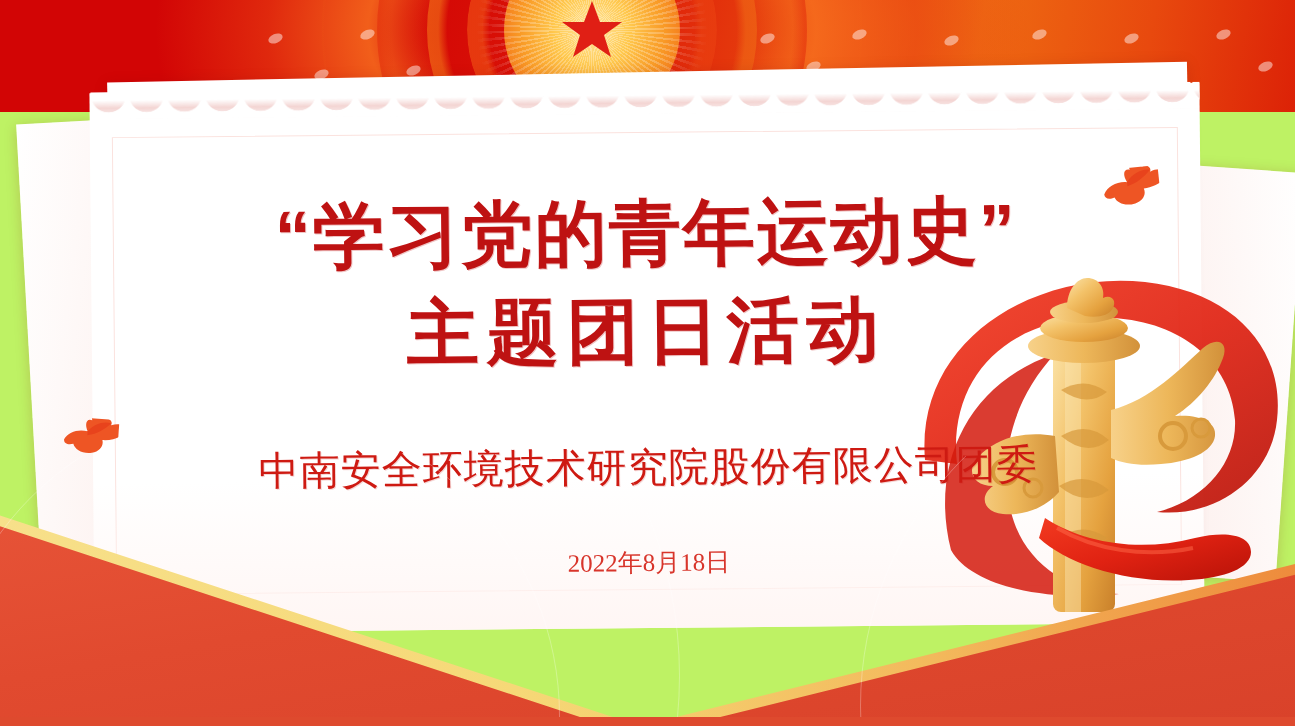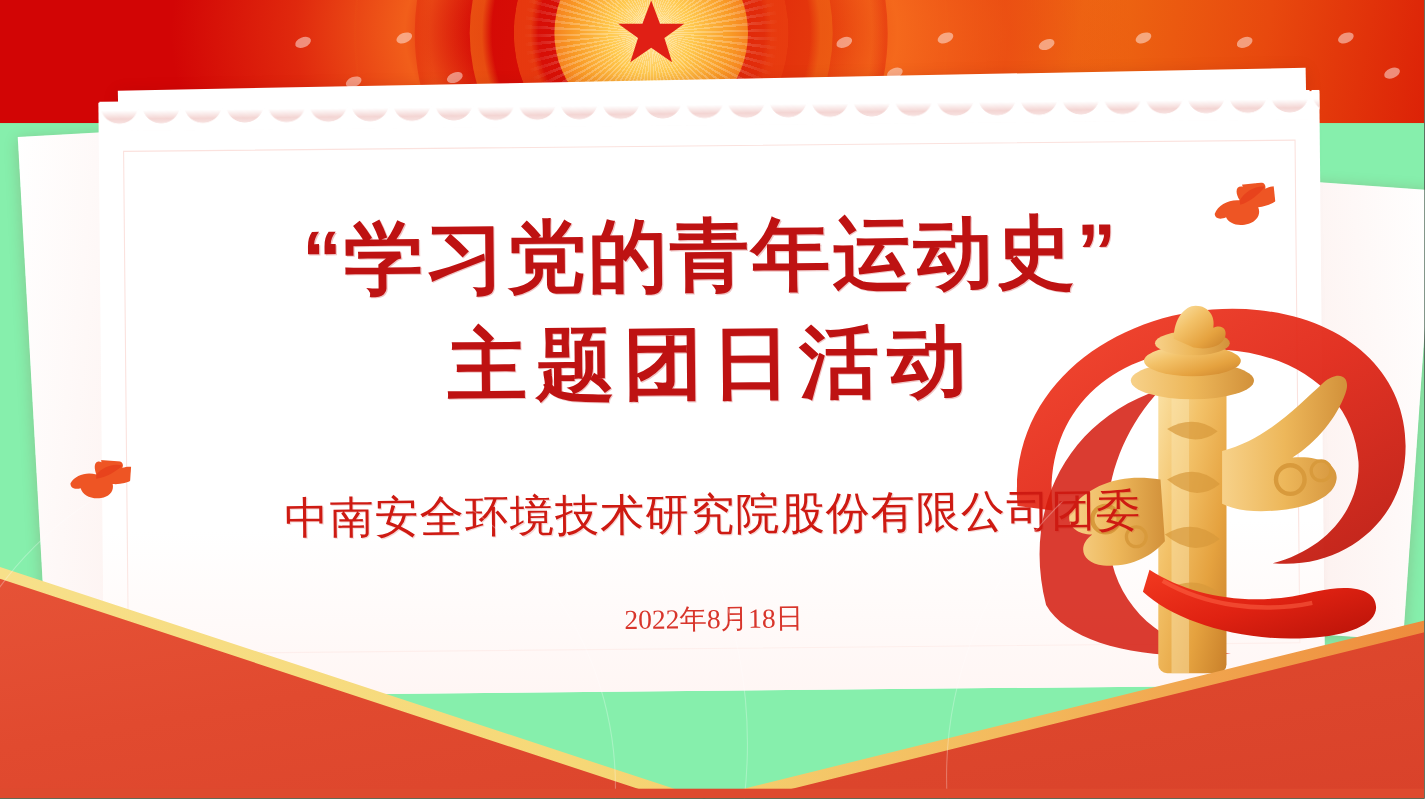--- a/index.html
+++ b/index.html
@@ -3,21 +3,21 @@
 <meta charset="utf-8">
 <title>Slide</title>
 <style>
   html,body{margin:0;padding:0;background:#111;}
   *{box-sizing:border-box;}
 
   .slide{
     position:relative;
     width:1295px;height:726px;
     overflow:hidden;
-    background:#86efac;
+    background:#bef264;
     font-family:"Liberation Sans","DejaVu Sans",sans-serif;
     user-select:none;
   }
 
   
   .top-banner{
     position:absolute;left:0;top:0;width:1295px;height:112px;
     overflow:hidden;
   }
   .banner-base{

